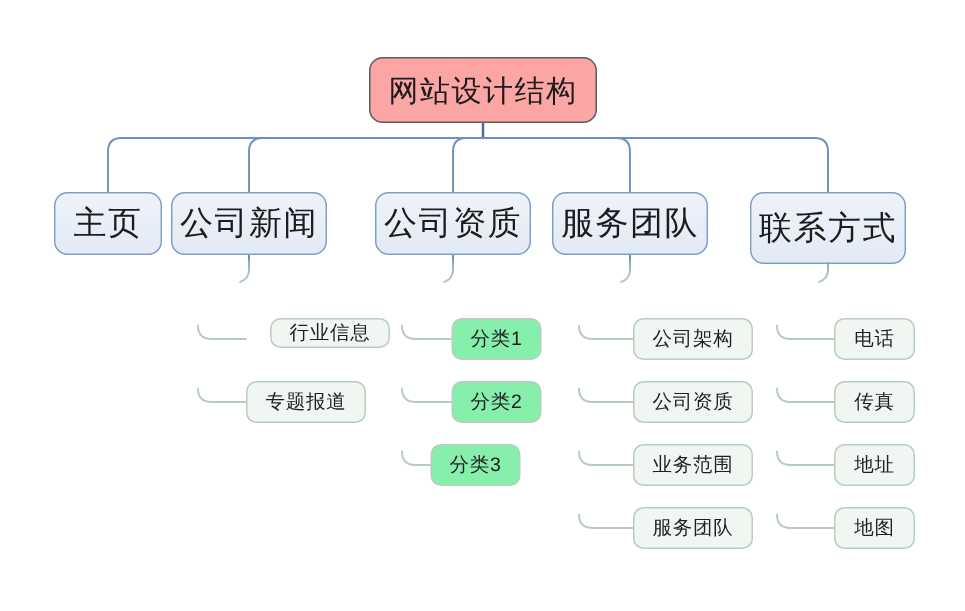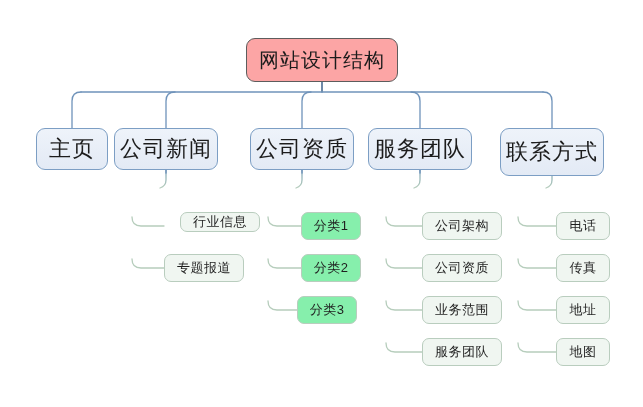--- a/index.html
+++ b/index.html
@@ -122,21 +122,21 @@
     </svg>
   <div id="nodes">
       <div class="node n-root" style="left: 246px; top: 38px; width: 152px; height: 44px;">网站设计结构</div>
       <div class="node n-l2" style="left: 36px; top: 128px; width: 72px; height: 42px;">主页</div>
       <div class="node n-l2" style="left: 114px; top: 128px; width: 104px; height: 42px;">公司新闻</div>
       <div class="node n-l3" style="left: 180px; top: 212px; width: 80px; height: 20px;">行业信息</div>
       <div class="node n-l3" style="left: 164px; top: 254px; width: 80px; height: 28px;">专题报道</div>
       <div class="node n-l2" style="left: 250px; top: 128px; width: 104px; height: 42px;">公司资质</div>
       <div class="node n-l3 tint" style="left: 301px; top: 212px; width: 60px; height: 28px;">分类1</div>
       <div class="node n-l3 tint" style="left: 301px; top: 254px; width: 60px; height: 28px;">分类2</div>
-      <div class="node n-l3 tint" style="left: 297px; top: 296px; width: 60px; height: 28px;">分类3</div>
+      <div class="node n-l3 tint" style="left: 287px; top: 296px; width: 60px; height: 28px;">分类3</div>
       <div class="node n-l2" style="left: 368px; top: 128px; width: 104px; height: 42px;">服务团队</div>
       <div class="node n-l3" style="left: 422px; top: 212px; width: 80px; height: 28px;">公司架构</div>
       <div class="node n-l3" style="left: 422px; top: 254px; width: 80px; height: 28px;">公司资质</div>
       <div class="node n-l3" style="left: 422px; top: 296px; width: 80px; height: 28px;">业务范围</div>
       <div class="node n-l3" style="left: 422px; top: 338px; width: 80px; height: 28px;">服务团队</div>
       <div class="node n-l2" style="left: 500px; top: 128px; width: 104px; height: 48px;">联系方式</div>
       <div class="node n-l3" style="left: 556px; top: 212px; width: 54px; height: 28px;">电话</div>
       <div class="node n-l3" style="left: 556px; top: 254px; width: 54px; height: 28px;">传真</div>
       <div class="node n-l3" style="left: 556px; top: 296px; width: 54px; height: 28px;">地址</div>
       <div class="node n-l3" style="left: 556px; top: 338px; width: 54px; height: 28px;">地图</div>

